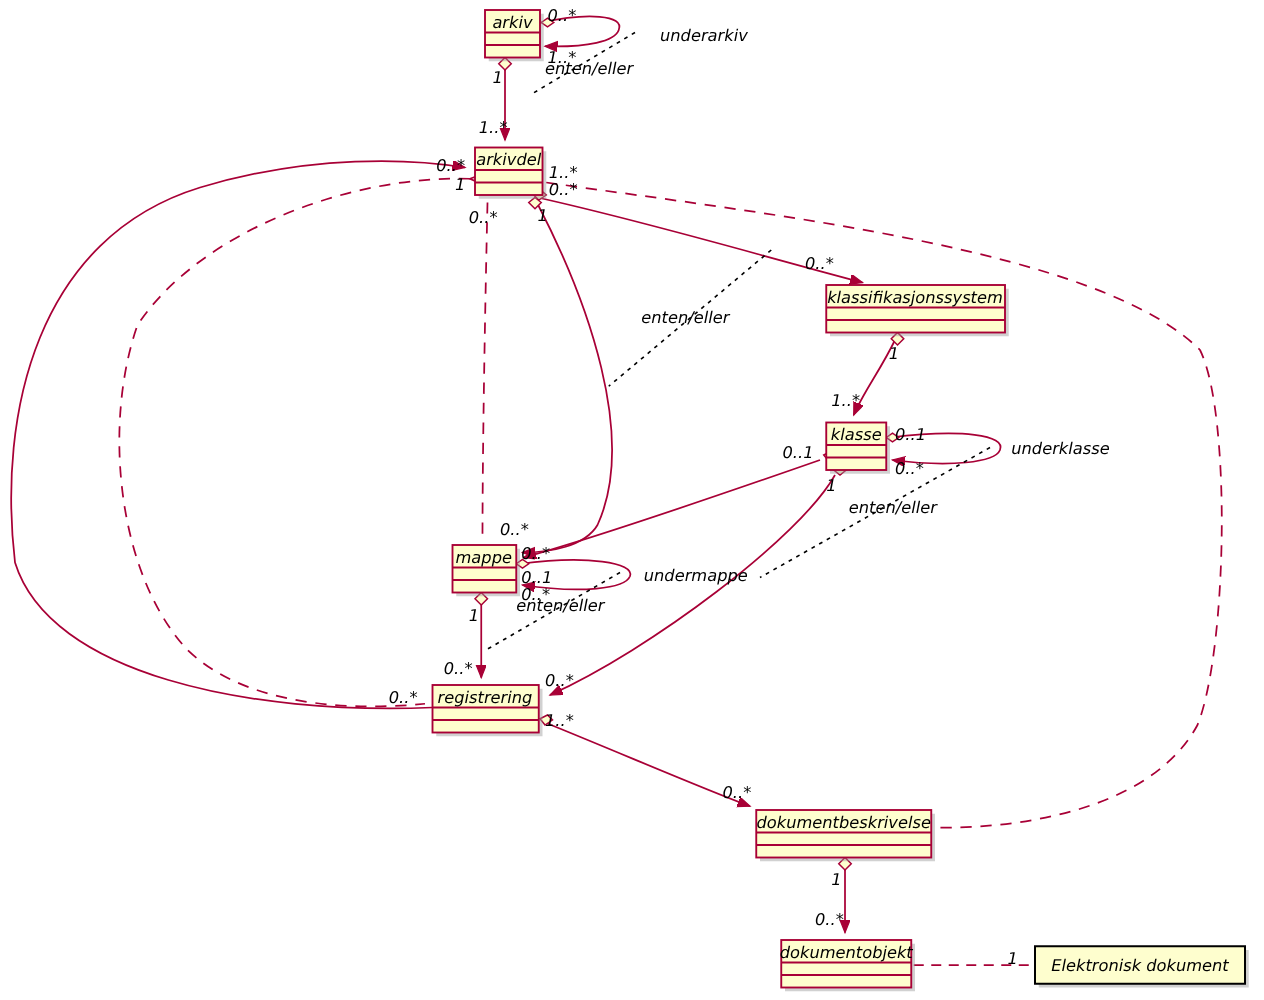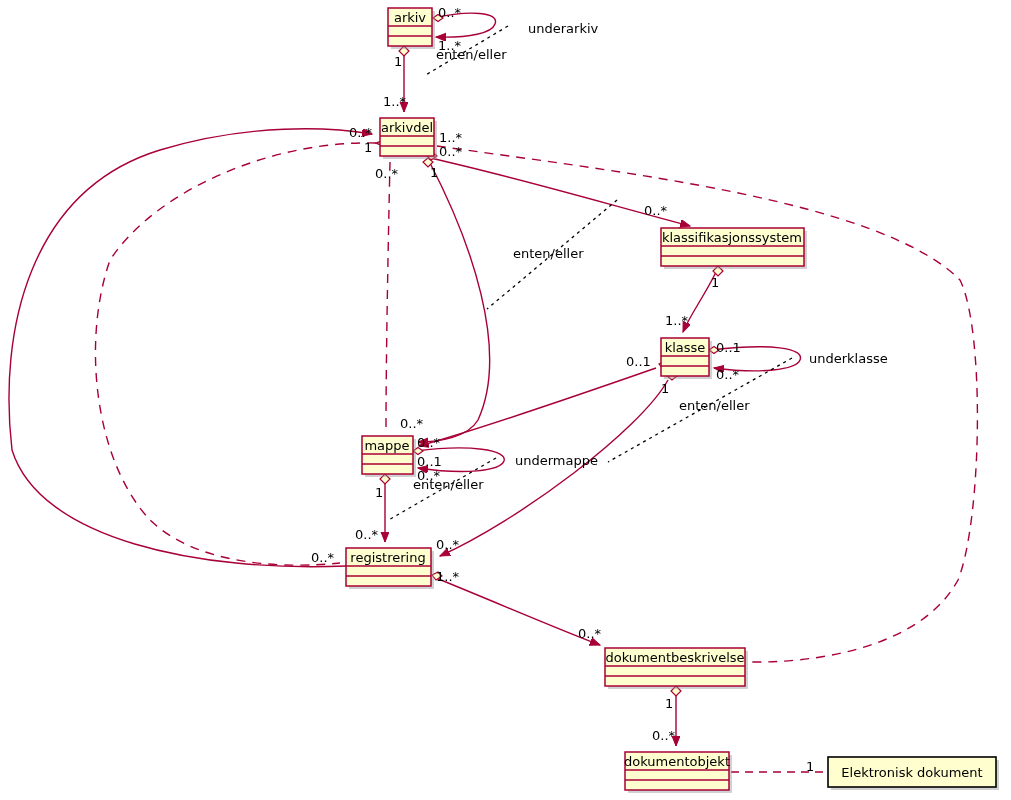--- a/index.html
+++ b/index.html
@@ -1,17 +1,17 @@
 <!DOCTYPE html>
 <html><head>
 <meta charset="utf-8">
 <style>
   html,body{margin:0;padding:0;background:#ffffff;}
   body{width:1011px;height:800px;overflow:hidden;font-family:"DejaVu Sans",sans-serif;}
-  #diagram{position:relative;width:1011px;height:800px;}
+  #diagram{position:relative;width:1011px;height:800px;font-style:italic;}
   svg{display:block;}
   .cls-name{font-family:"DejaVu Sans",sans-serif;font-size:13px;fill:#000000;}
   .mult{font-family:"DejaVu Sans",sans-serif;font-size:13px;fill:#000000;}
   .edge-label{font-family:"DejaVu Sans",sans-serif;font-size:13px;fill:#000000;}
 </style>
 </head>
 <body>
 
 <div id="diagram">
 <svg width="1011" height="800" viewBox="0 0 1011 800" xmlns="http://www.w3.org/2000/svg">

